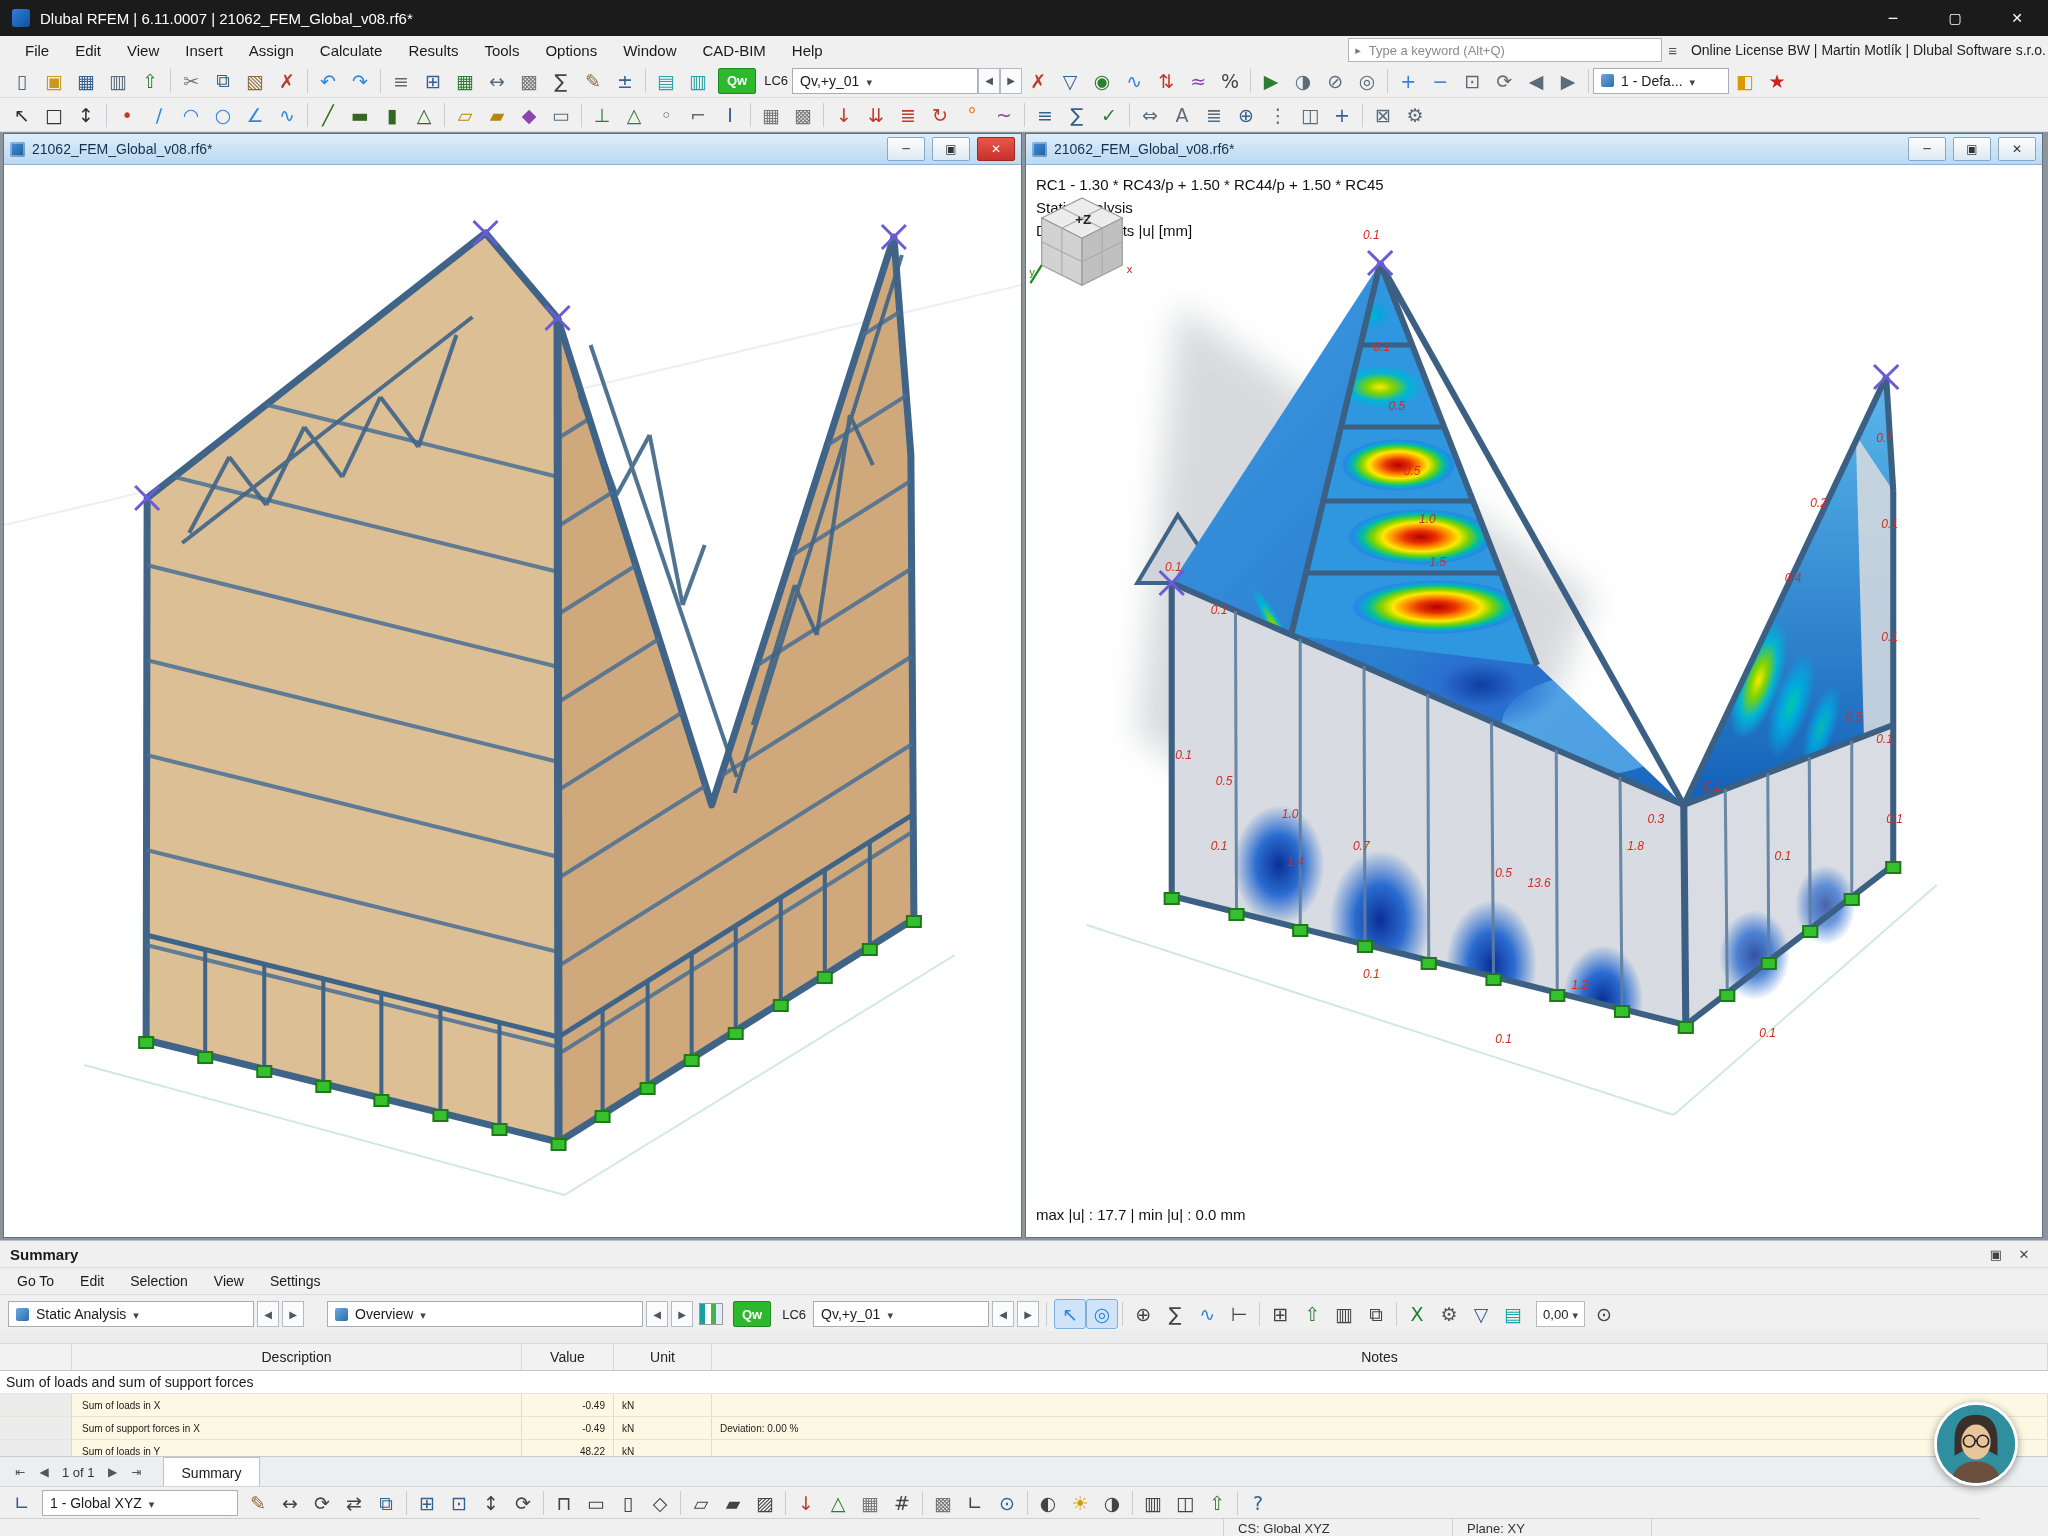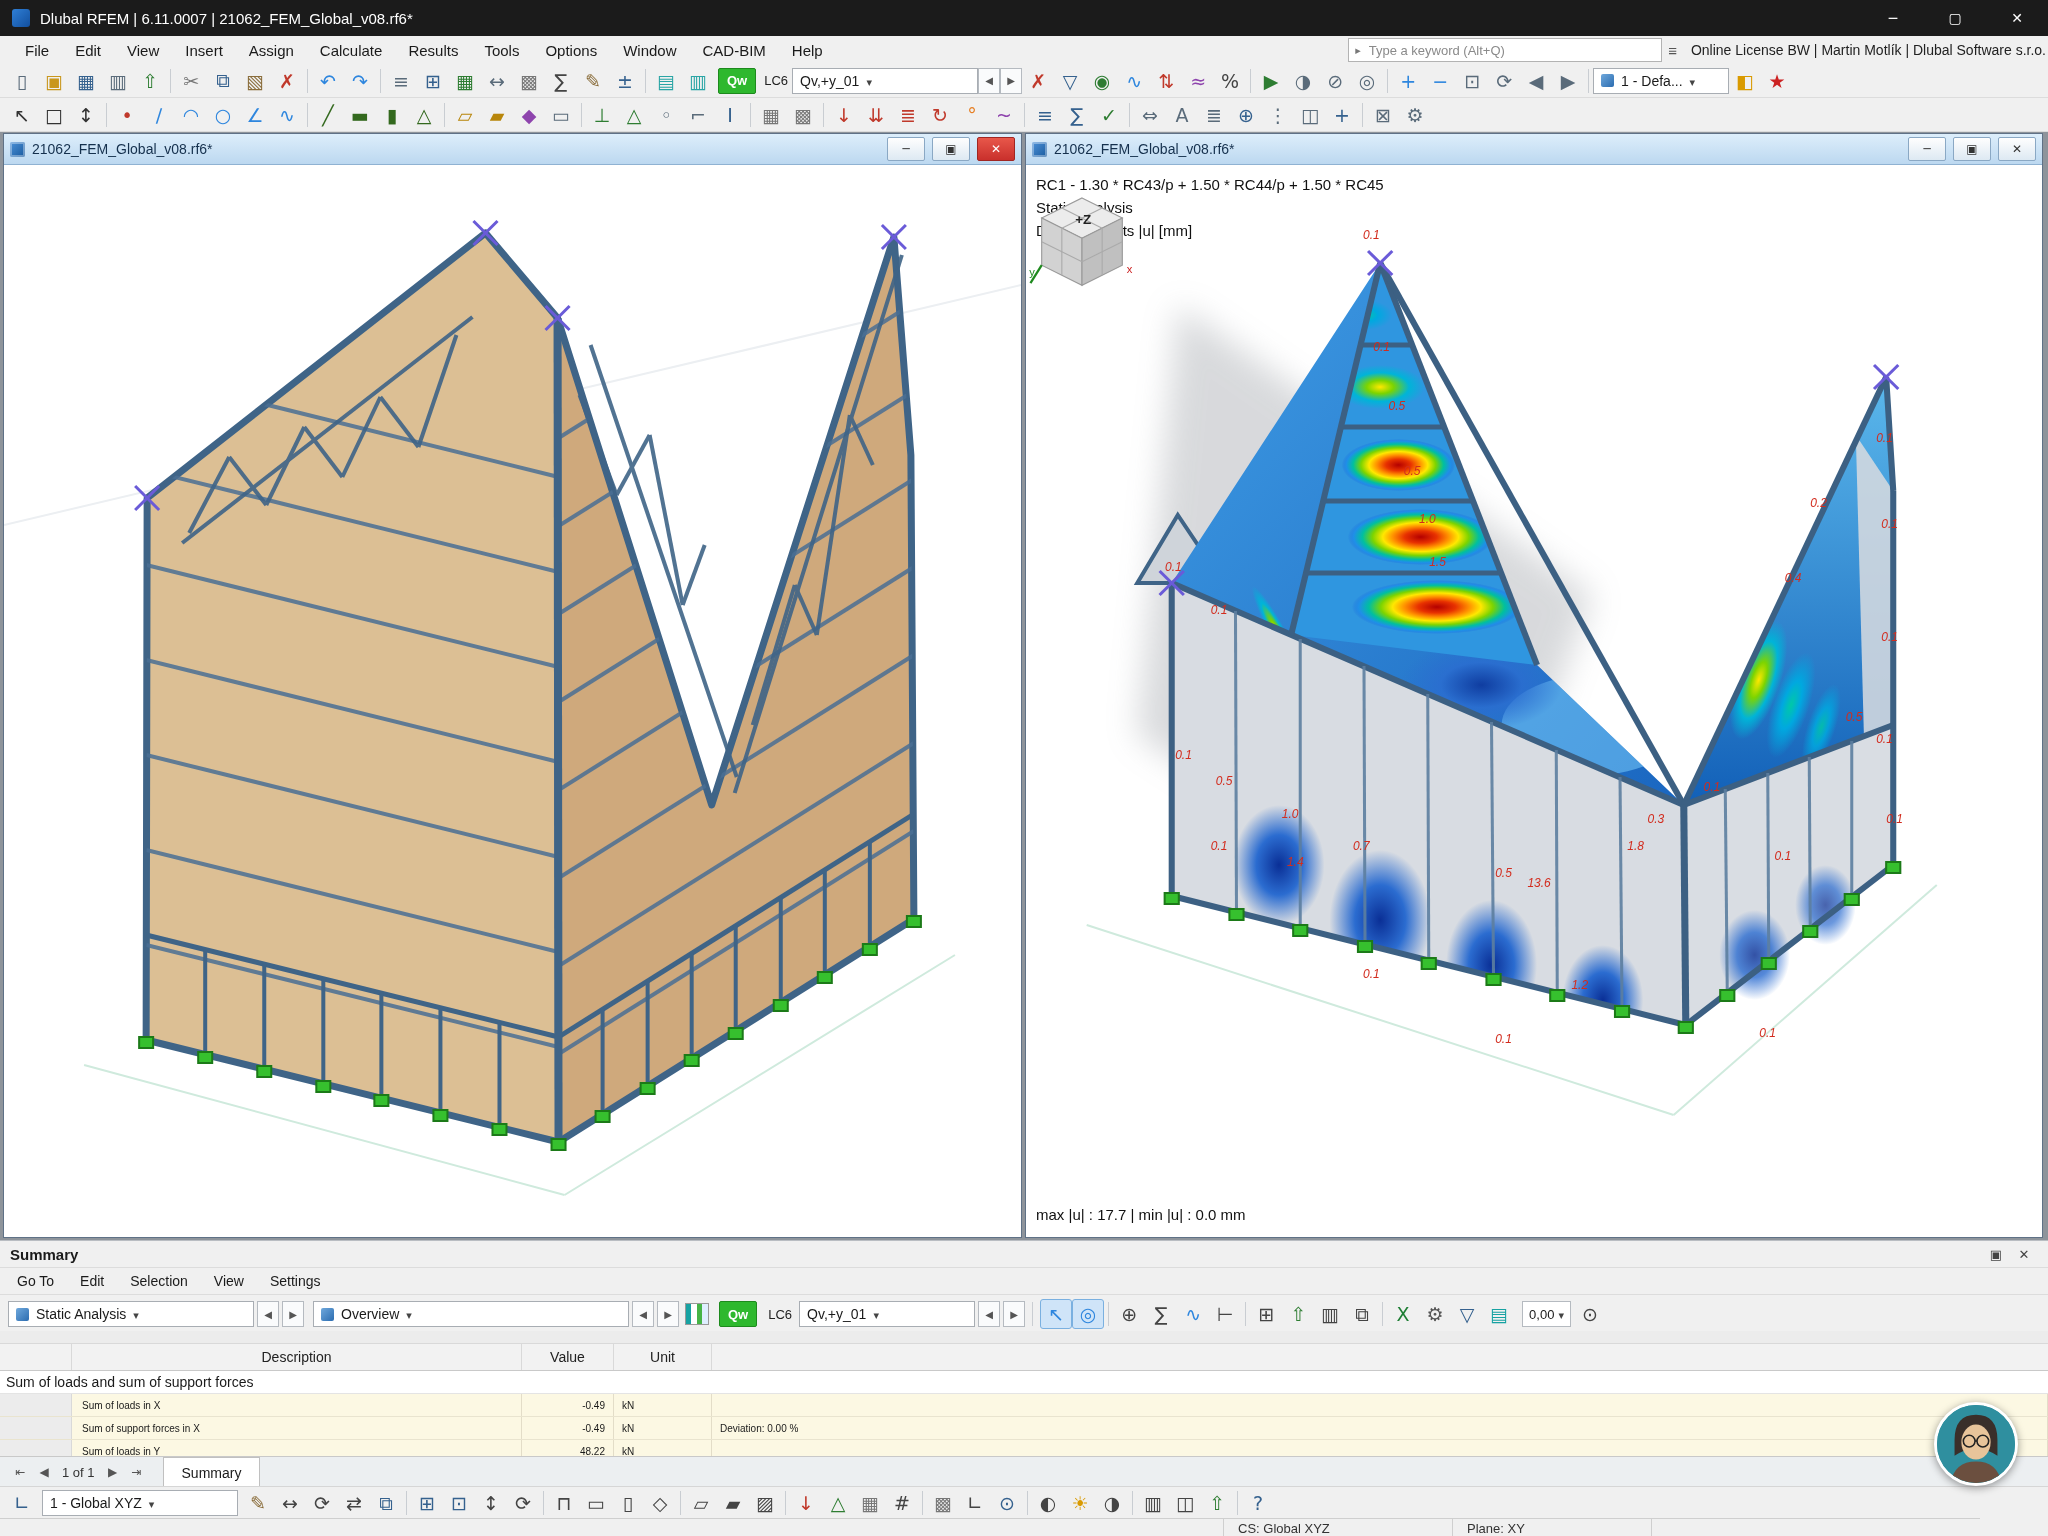--- a/index.html
+++ b/index.html
@@ -654,21 +654,21 @@
       <div class="menu-item">Settings</div>
     </div>
   <div id="summary-toolbar">
     <div class="combo" style="width:230px;">
       <span class="combo-icon"></span>
       <span>Static Analysis</span>
       <span class="caret"></span>
     </div>
     <div class="spin spin-l"></div>
     <div class="spin spin-r"></div>
-    <div class="combo" style="width:300px;margin-left:6px;">
+    <div class="combo" style="width:300px;margin-left:20px;">
       <span class="combo-icon"></span>
       <span>Overview</span>
       <span class="caret"></span>
     </div>
     <div class="spin spin-l"></div>
     <div class="spin spin-r"></div>
     <span class="palette-icon"></span>
     <div class="qw-btn">Qw</div>
     <span class="lc-label">LC6</span>
     <div class="combo" style="width:160px;">
@@ -703,20 +703,21 @@
     </div>
     <span class="ticon" style="color:#444;">⊙</span>
   </div>
   <div id="stable">
     <div id="thead-strip"></div>
     <div id="thead" class="tgrid">
       <div></div>
       <div>Description</div>
       <div>Value</div>
       <div>Unit</div>
+      <div>Notes</div>
     </div>
     <div id="section-row">Sum of loads and sum of support forces</div>
     <div id="tbody">
         <div class="trow tgrid">
           <div class="gut"></div>
           <div class="d">Sum of loads in X</div>
           <div class="v">-0.49</div>
           <div class="u">kN</div>
           <div class="n"></div>
         </div>

